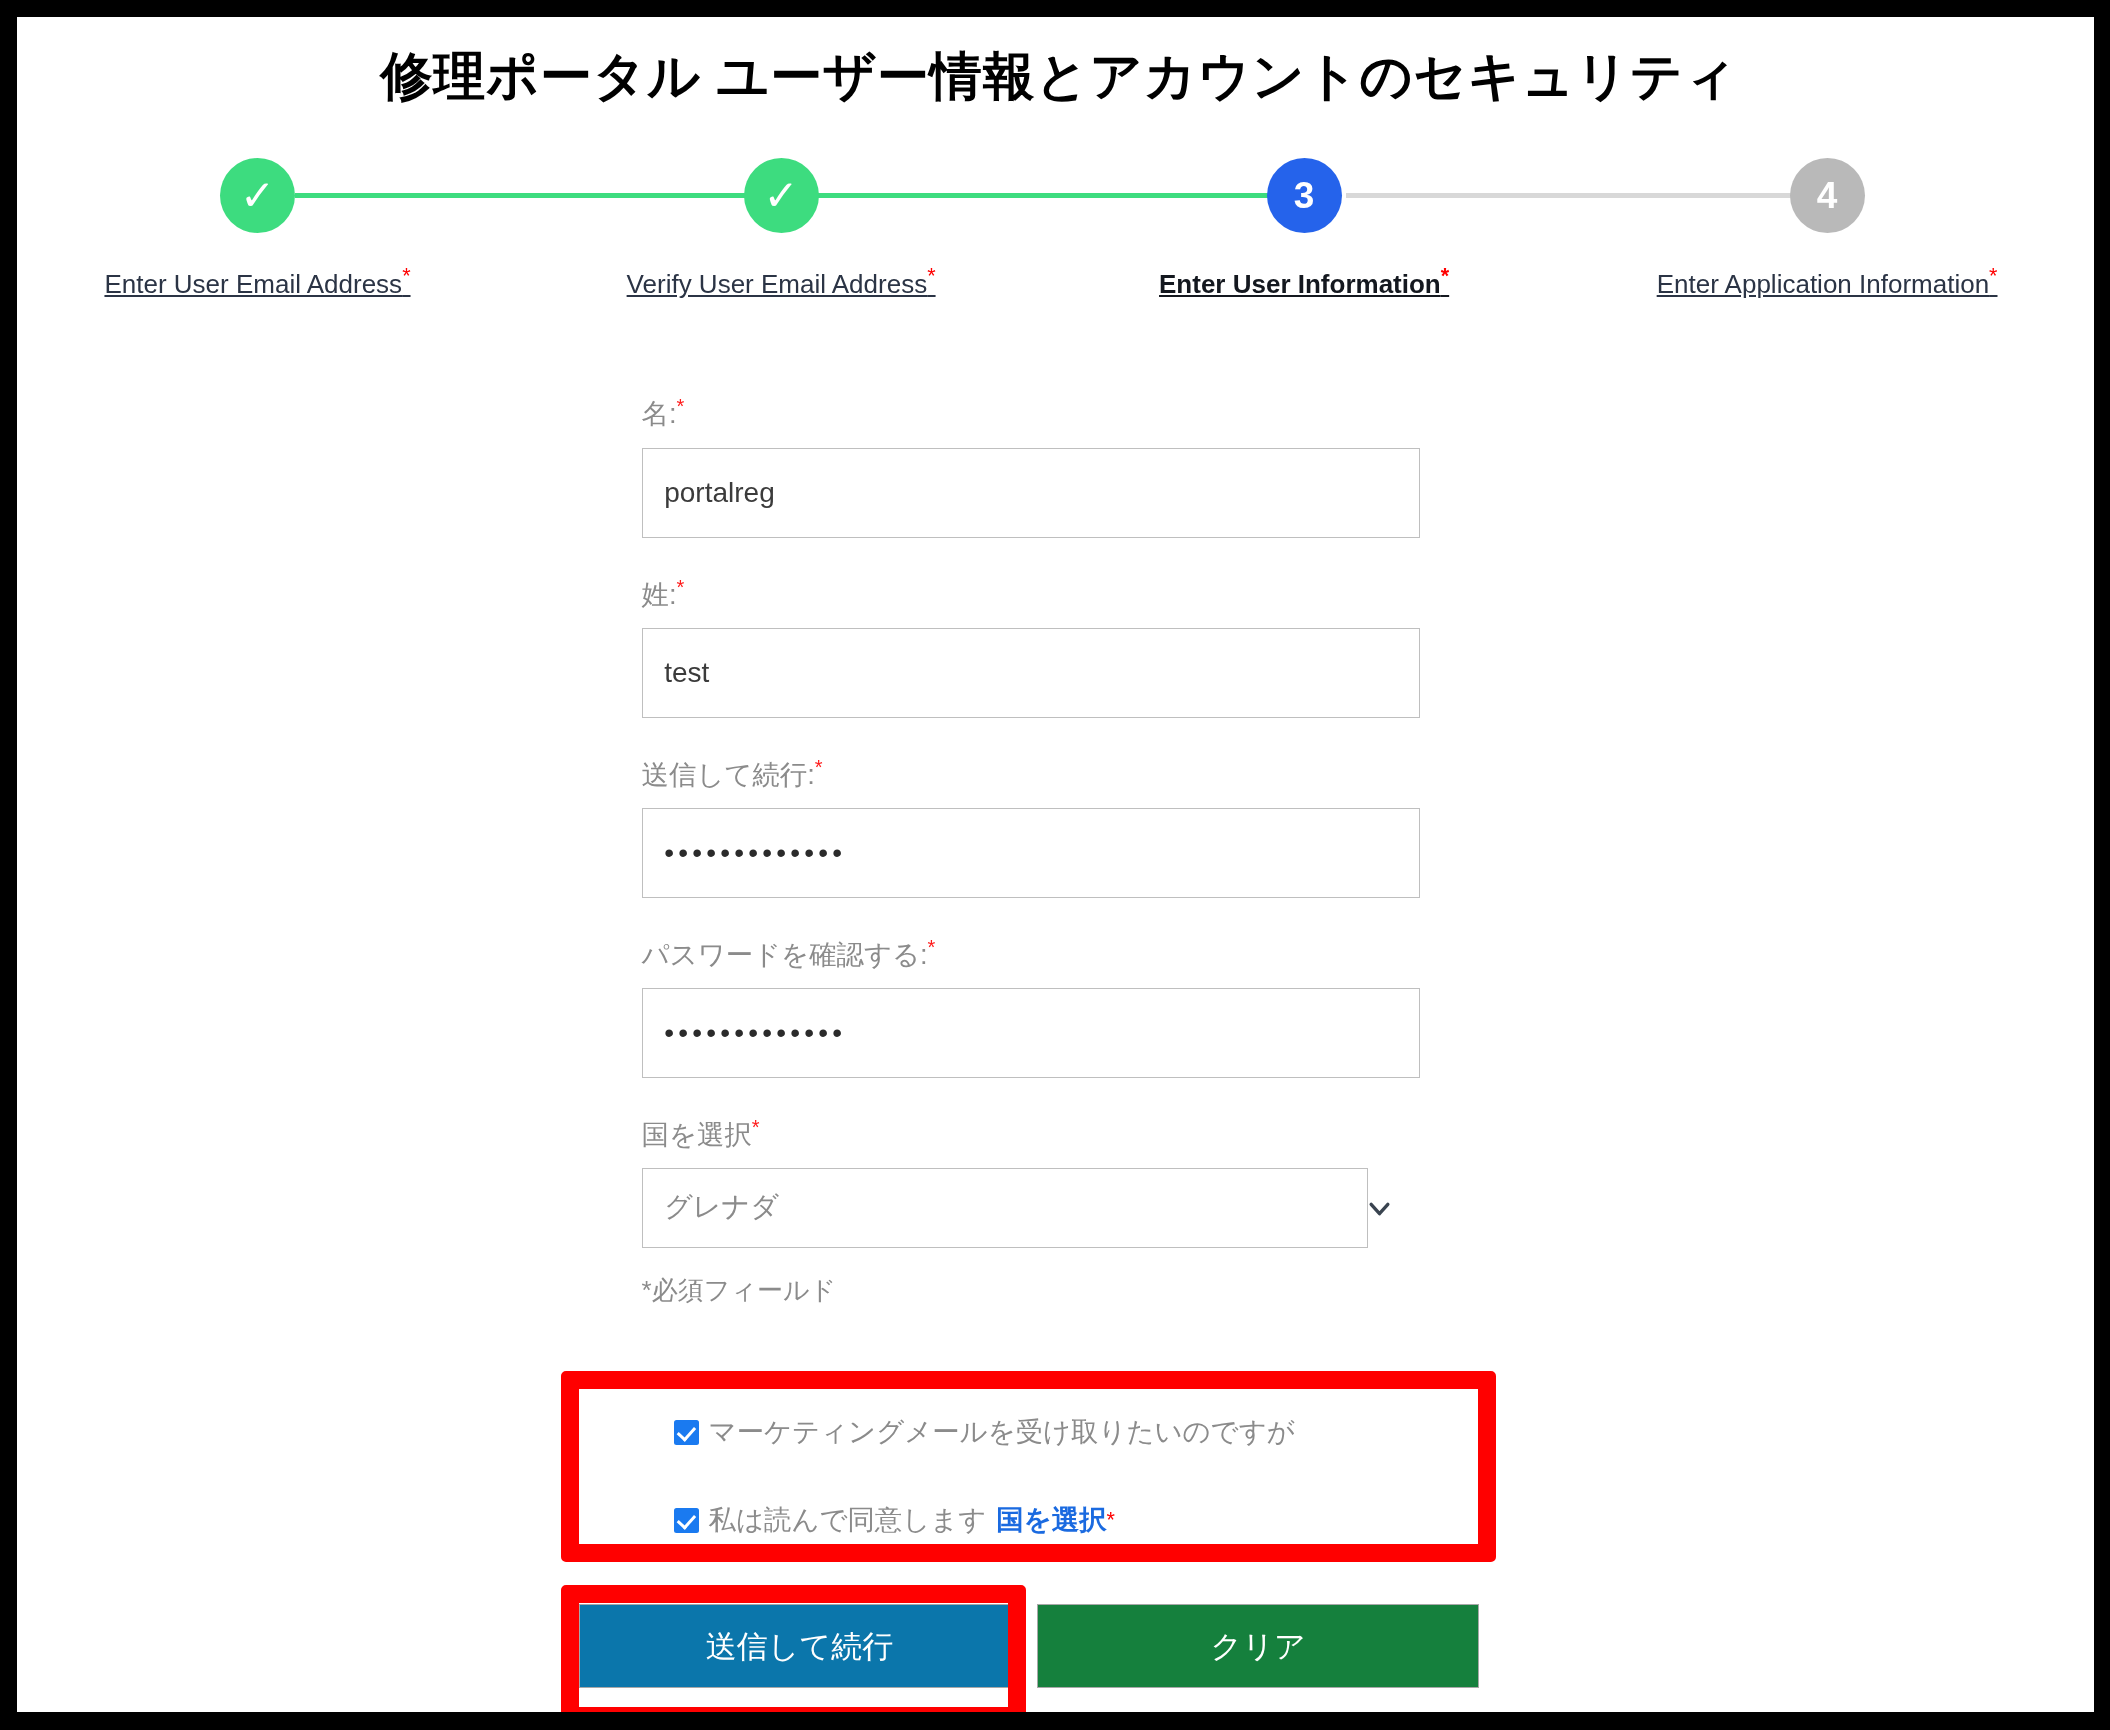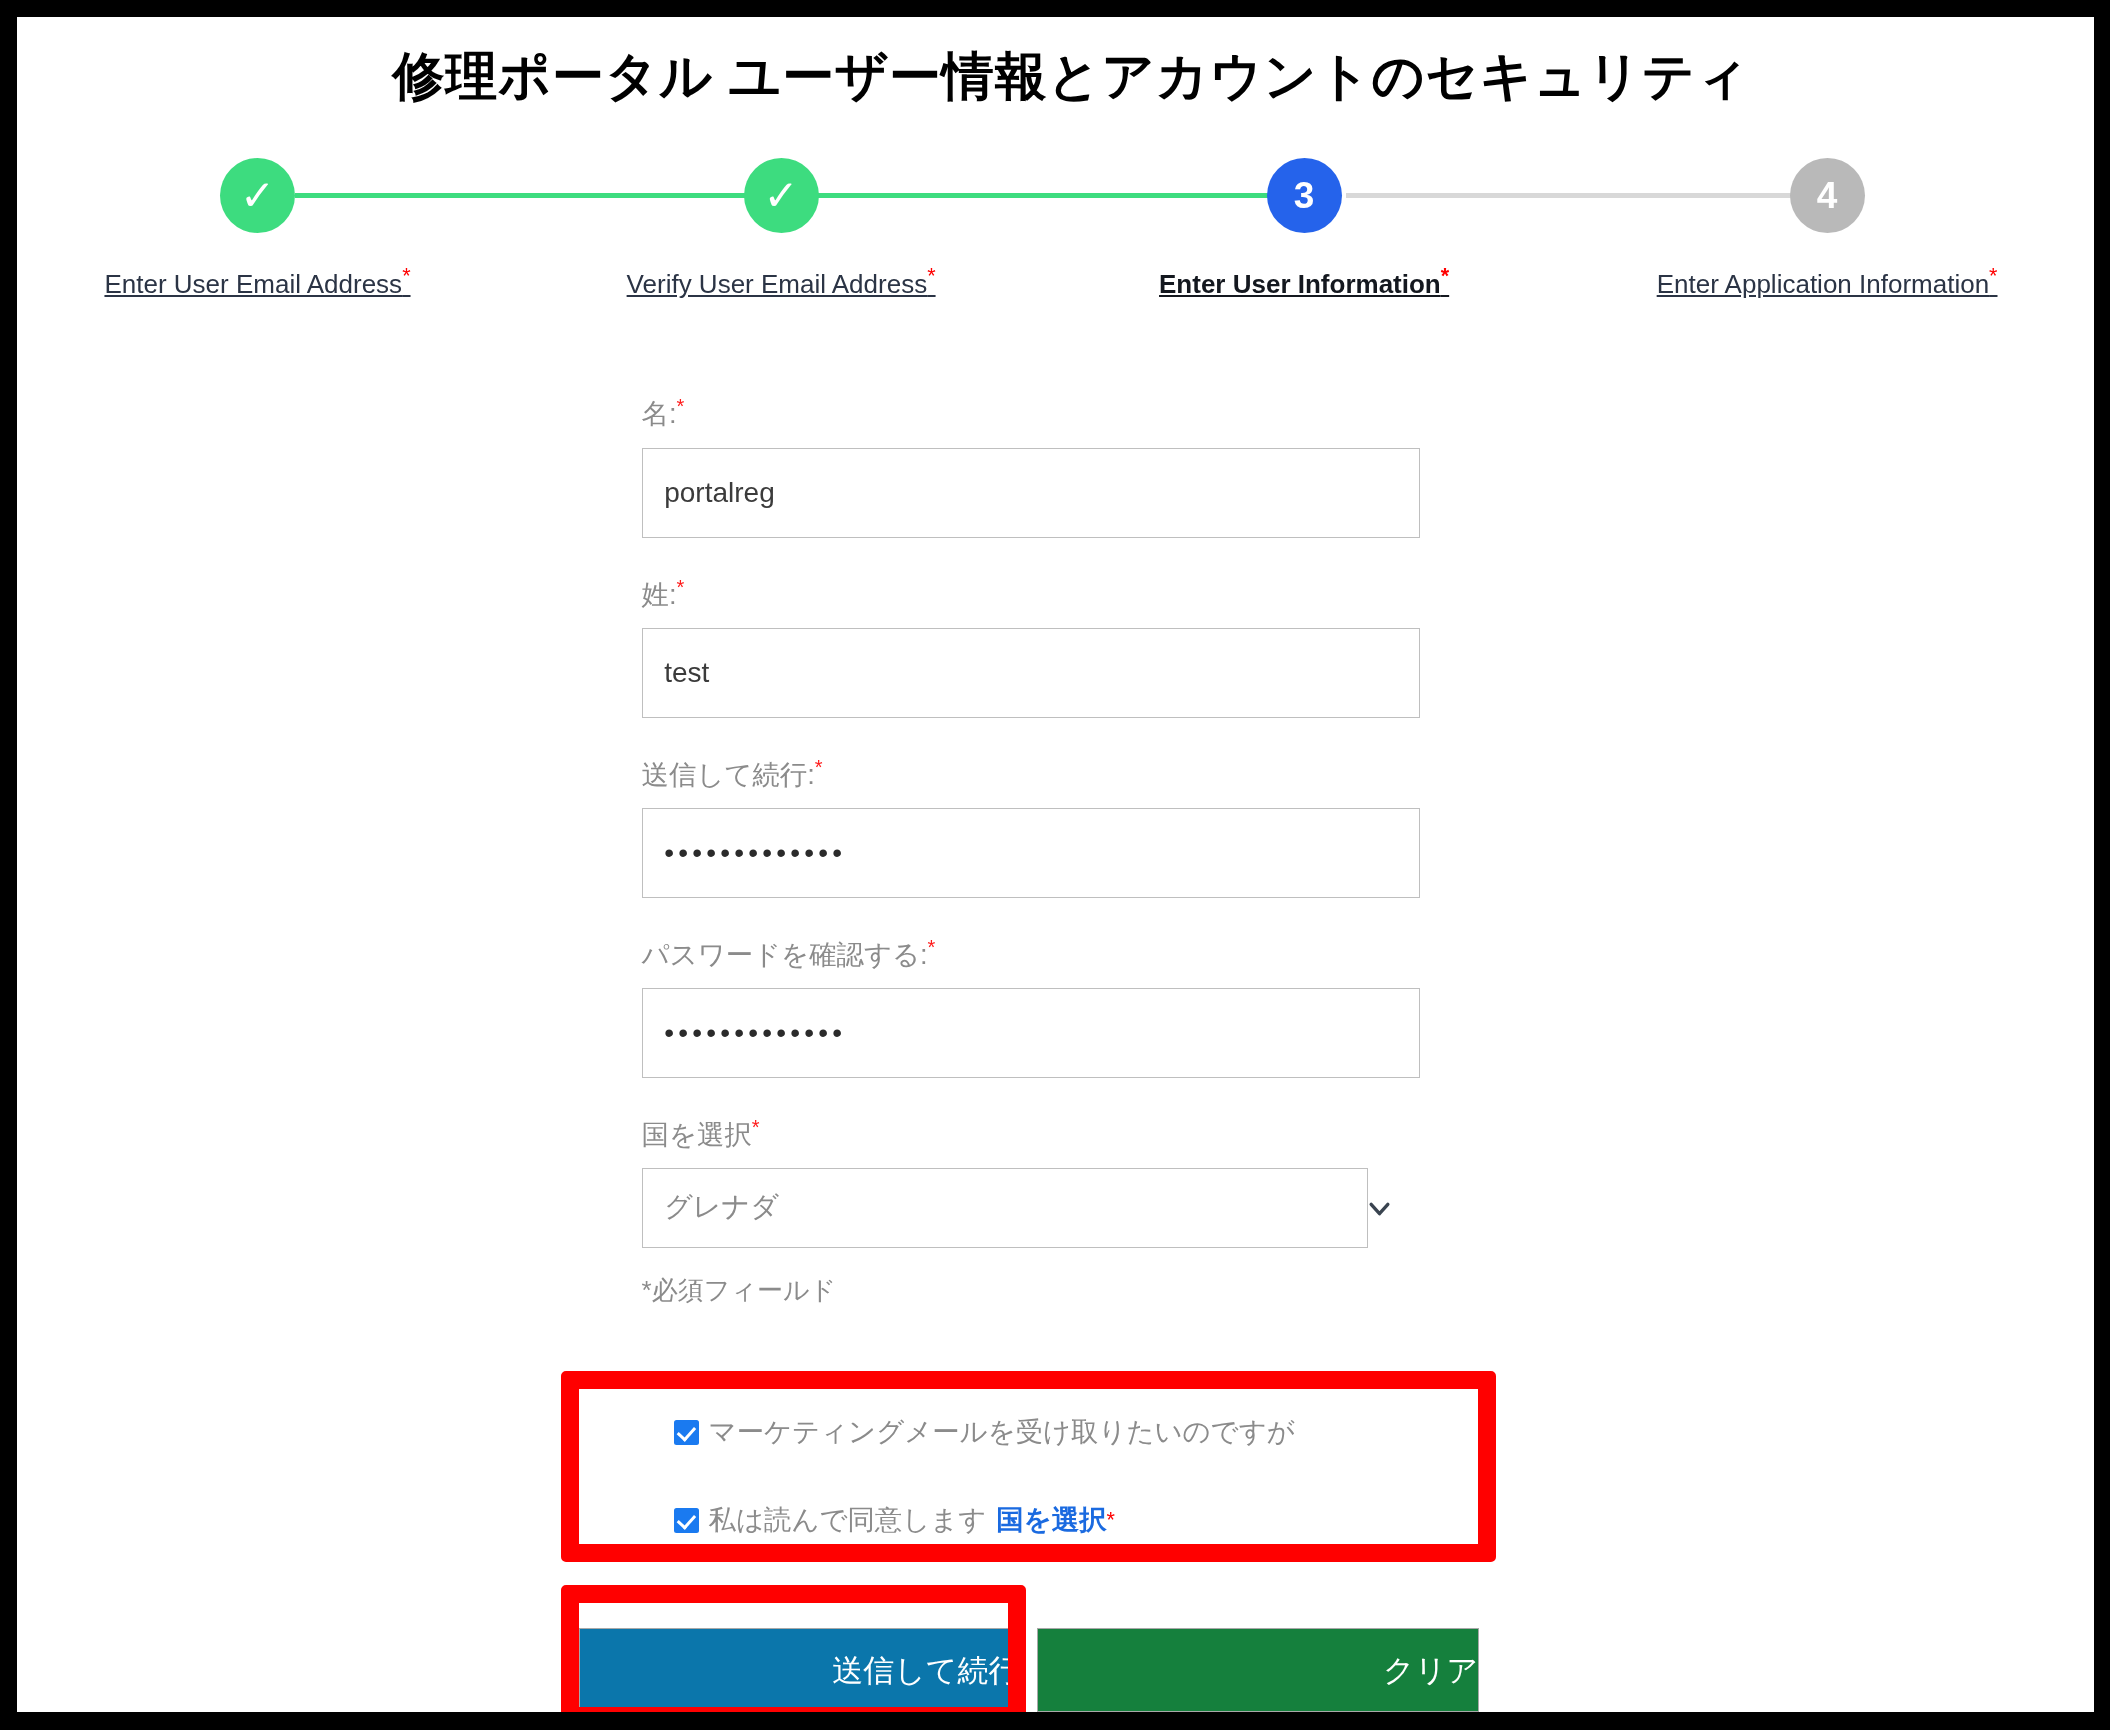--- a/index.html
+++ b/index.html
@@ -15,21 +15,21 @@
     top: 17.4px;
     width: 2077px;
     height: 1695px;
     background: #ffffff;
     overflow: hidden;
   }
 
   
   #page-title {
     position: absolute;
-    left: 16px;
+    left: 4px;
     top: 25px;
     width: 2077px;
     text-align: center;
     font-size: 52px;
     font-weight: bold;
     color: #000000;
     letter-spacing: 0.8px;
     white-space: nowrap;
   }
 
@@ -203,27 +203,26 @@
   #buttons {
     position: absolute;
     left: 562px;
     top: 1587px;
   }
   .btn {
     display: inline-block;
     width: 442px;
     height: 84px;
     line-height: 83px;
-    text-align: right;
+    text-align: center;
     font-size: 31px;
     color: #ffffff;
     font-family: "Liberation Sans", sans-serif;
     border: 0.8px solid #a8a8a8;
     cursor: pointer;
-    margin-top: 24px;
   }
   .btn-submit { background: #0b76ab; }
   .btn-clear { background: #15803d; margin-left: 16.6px; }
 
   
   .annot {
     position: absolute;
     border: 18.3px solid #ff0000;
     border-radius: 5px;
     pointer-events: none;

